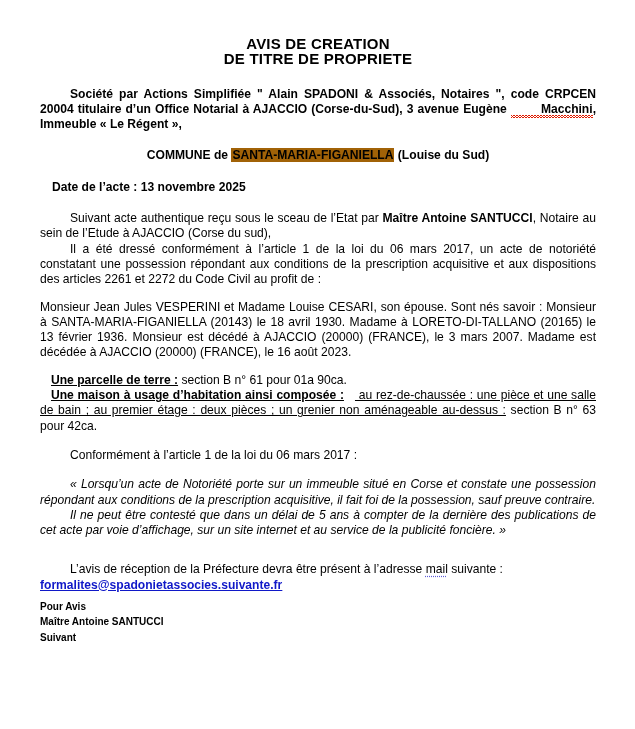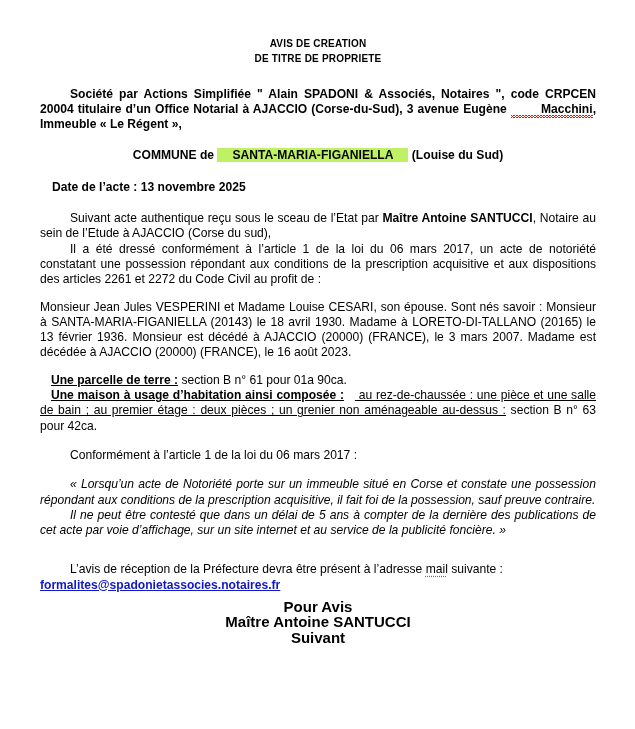--- a/index.html
+++ b/index.html
@@ -31,37 +31,37 @@
     text-justify: inter-word;
   }
   .center { text-align: center; }
   .bold   { font-weight: bold; }
   .italic { font-style: italic; }
   .u      { text-decoration: underline; margin-left: 11px; }
 
   .title-block {
     text-align: center;
     font-weight: bold;
-    font-size: 10px;
+    font-size: 15px;
     line-height: 15.3px;
     letter-spacing: 0.2px;
   }
 
   .gap-14 { height: 14px; }
   .gap-12 { height: 12px; }
   .gap-6  { height: 6px; }
   .gap-16 { height: 16px; }
   .gap-20 { height: 20px; }
 
   .indent { text-indent: 30px; }
 
   
   .highlight {
-    background-color: #bef264;
-    padding: 0 15px;
+    background-color: #a16207;
+    padding: 0 1px;
   }
 
   
   .spell {
     position: relative;
     display: inline-block;
   }
   .spell::after {
     content: "";
     position: absolute;
@@ -85,23 +85,23 @@
   }
 
   
   .maillink {
     color: #1018c8;
     font-weight: bold;
     text-decoration: underline;
   }
 
   .sig {
-    text-align: center;
+    text-align: left;
     font-weight: bold;
-    font-size: 15px;
+    font-size: 10px;
     line-height: 15.3px;
   }
 </style>
 </head>
 <body>
 
 <div class="page">
 
   <div class="title-block">
     <div>AVIS DE CREATION</div>
@@ -146,21 +146,21 @@
 
   <p class="italic indent">Il ne peut être contesté que dans un délai de 5 ans à compter de la dernière des publications de cet acte par voie d’affichage, sur un site internet et au service de la publicité foncière. »</p>
 
   <div class="gap-12"></div>
 
 
   <div class="gap-12"></div>
 
   <p class="indent"><span>L’avis de réception de la Préfecture devra être présent à l’adresse </span><span class="grammar">mail</span><span> suivante :</span></p>
 
-  <p style="text-align:left;"><a class="maillink" href="#">formalites@spadonietassocies.notaires.fr</a></p>
+  <p style="text-align:left;"><a class="maillink" href="#">formalites@spadonietassocies.suivante.fr</a></p>
 
   <div class="gap-6"></div>
 
   <div class="sig">
     <div>Pour Avis</div>
     <div>Maître Antoine SANTUCCI</div>
     <div>Suivant</div>
   </div>
 
 </div>

